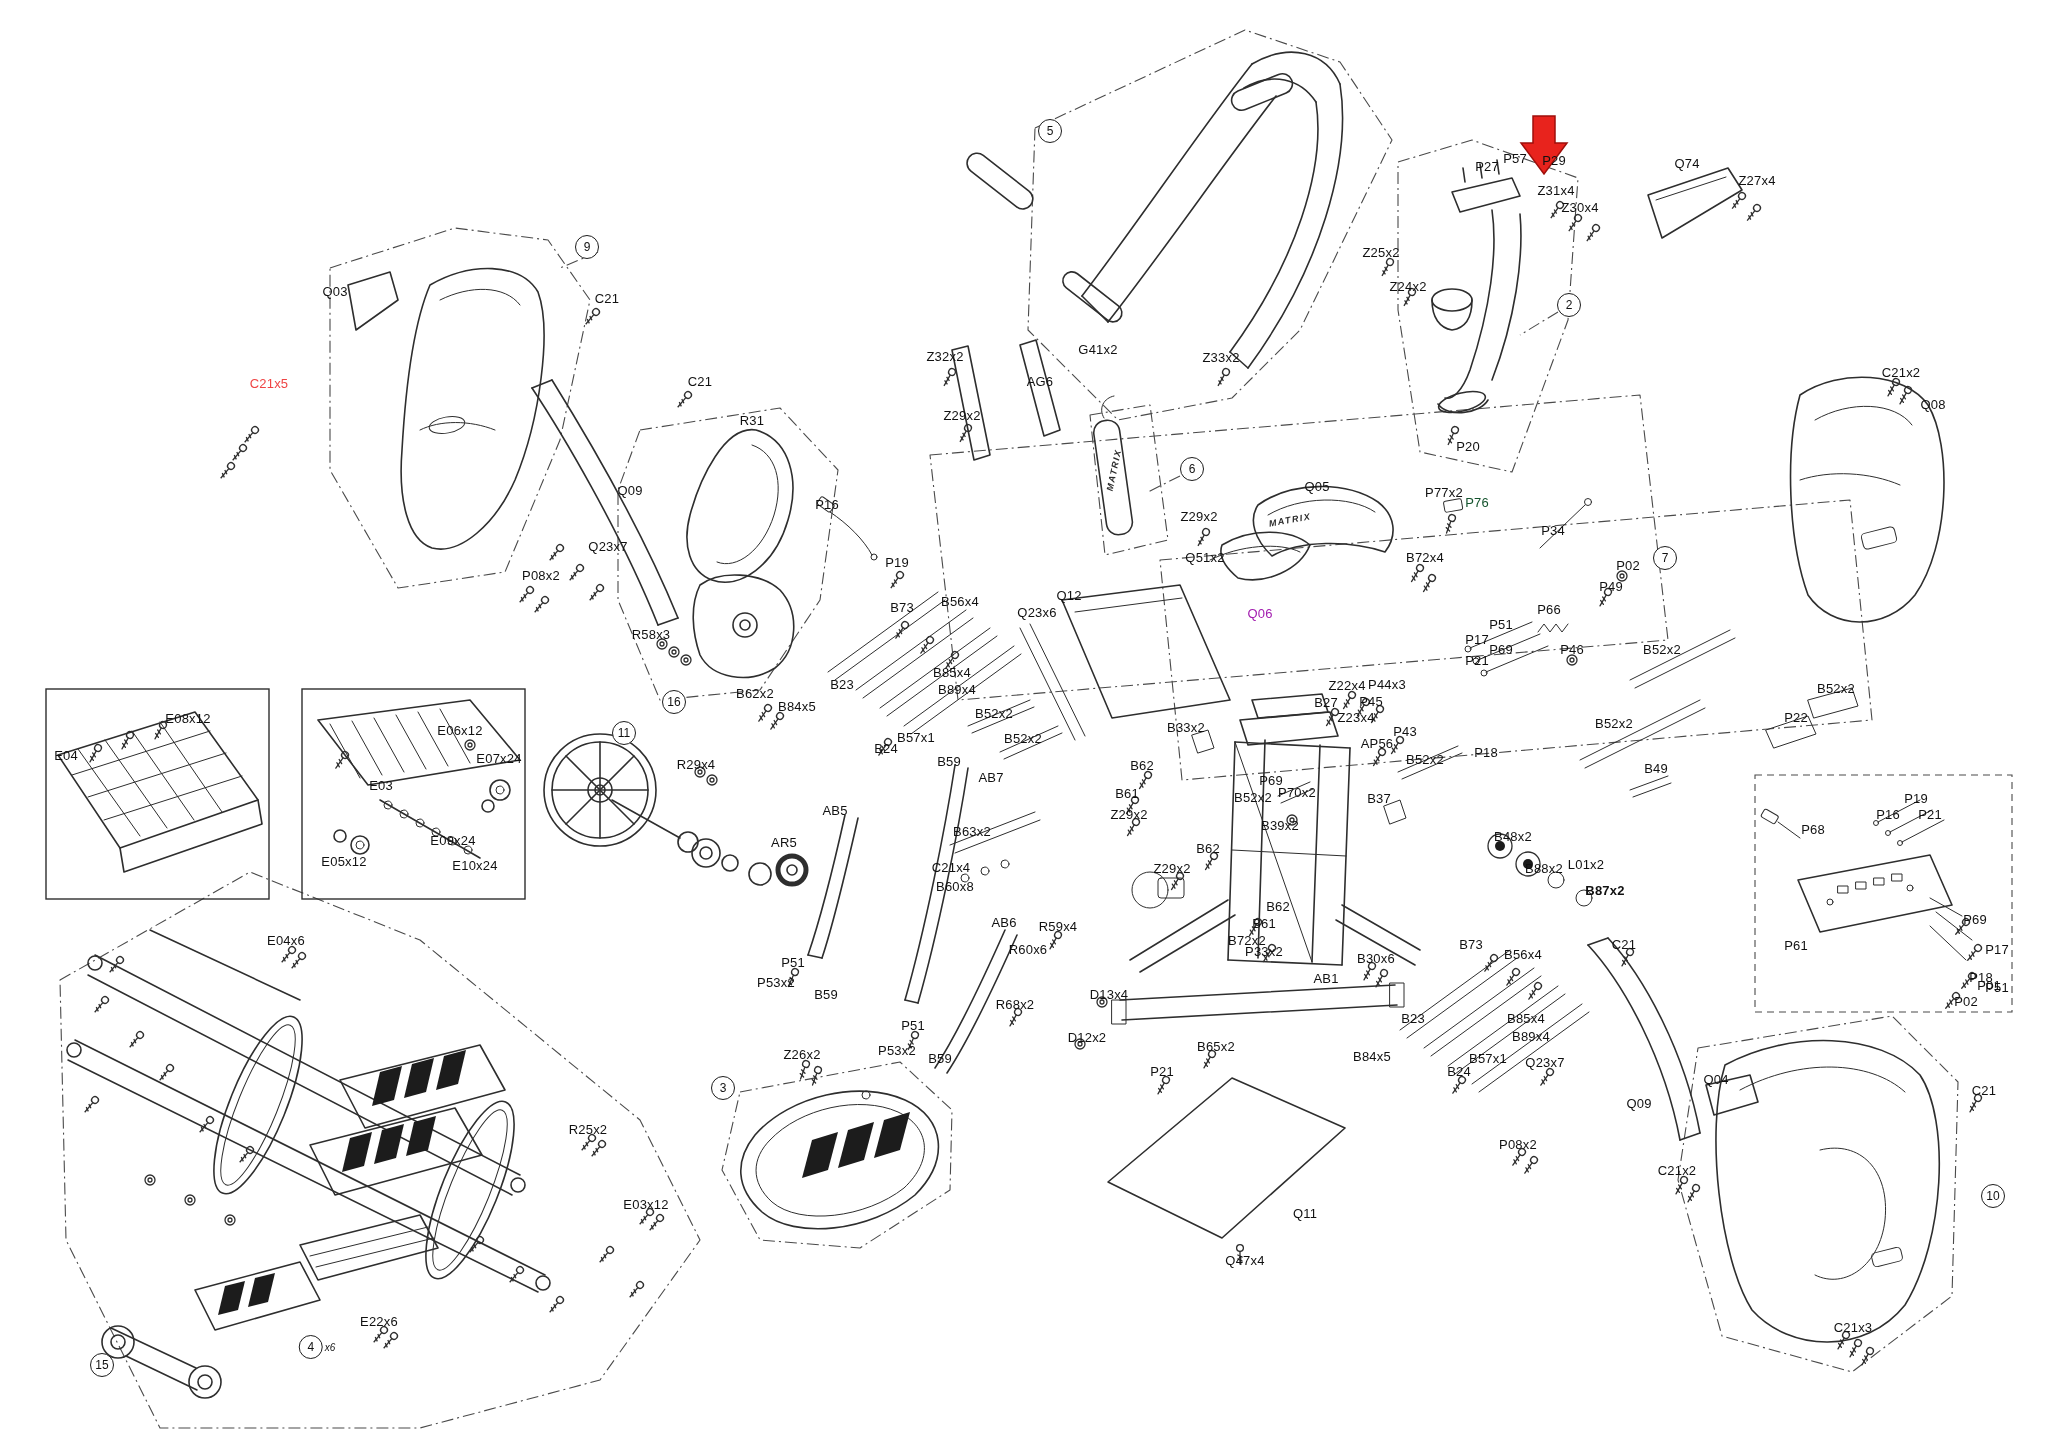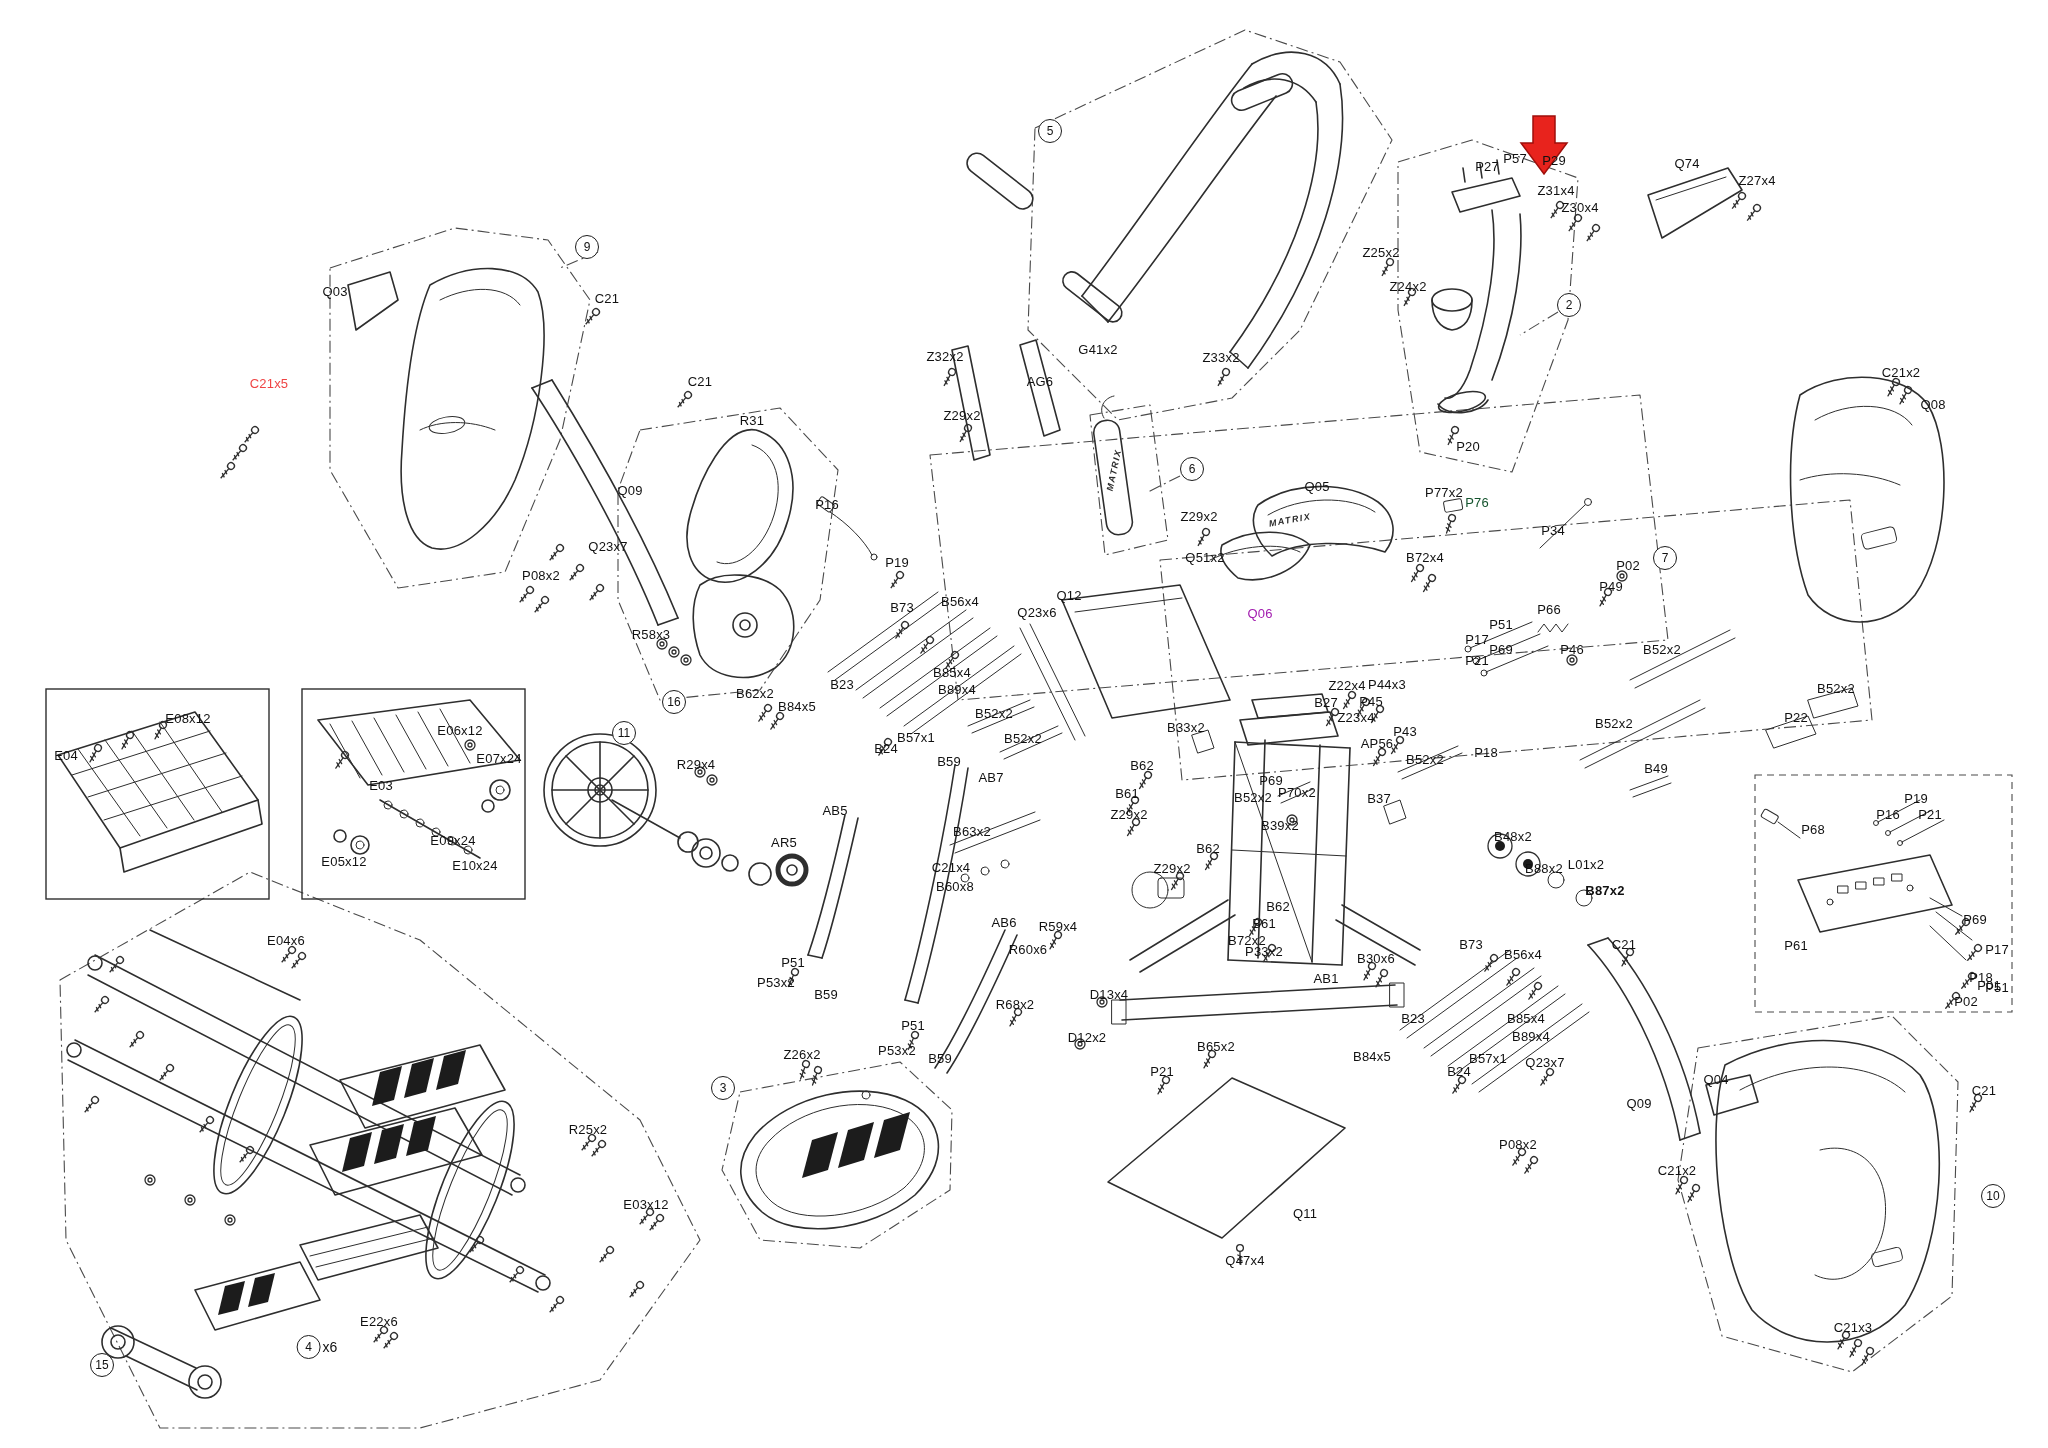--- a/index.html
+++ b/index.html
@@ -6,21 +6,21 @@
   #stage{position:relative;width:2048px;height:1448px;background:#ffffff;overflow:hidden;
          font-family:"Liberation Sans",sans-serif;}
   #art{position:absolute;left:0;top:0;}
   #label-layer{position:absolute;left:0;top:0;width:2048px;height:1448px;pointer-events:none;}
   .part-label{position:absolute;transform:translate(-50%,-50%);font-size:13px;line-height:1;
               color:#111;white-space:nowrap;letter-spacing:.2px;}
   .balloon{position:absolute;transform:translate(-50%,-50%);display:flex;align-items:center;gap:2px;}
   .balloon-circle{width:22px;height:22px;border:1.5px solid #1d1d1d;border-radius:50%;
                   display:flex;align-items:center;justify-content:center;
                   font-size:12px;color:#111;background:#fff;}
-  .balloon-suffix{font-size:14px;color:#111;}
+  .balloon-suffix{font-size:10px;color:#111;font-style:italic;}
   .brand-mark{position:absolute;font-style:italic;font-weight:700;font-size:9px;
               letter-spacing:1.5px;color:#2a2a2a;white-space:nowrap;}
   
   .ln{fill:none;stroke:#2e2e2e;stroke-width:1.6;stroke-linecap:round;stroke-linejoin:round;}
   .ln2{fill:none;stroke:#2e2e2e;stroke-width:1;stroke-linecap:round;stroke-linejoin:round;}
   .bd{fill:none;stroke:#4a4a4a;stroke-width:1.1;stroke-dasharray:12 4 2 4;stroke-linejoin:round;}
   .bd2{fill:none;stroke:#4a4a4a;stroke-width:1.1;stroke-dasharray:7 5;}
   .box{fill:none;stroke:#2e2e2e;stroke-width:1.4;}
   .dk{fill:#1c1c1c;stroke:none;}
   .scw{stroke:#2e2e2e;stroke-width:1.3;fill:none;}

